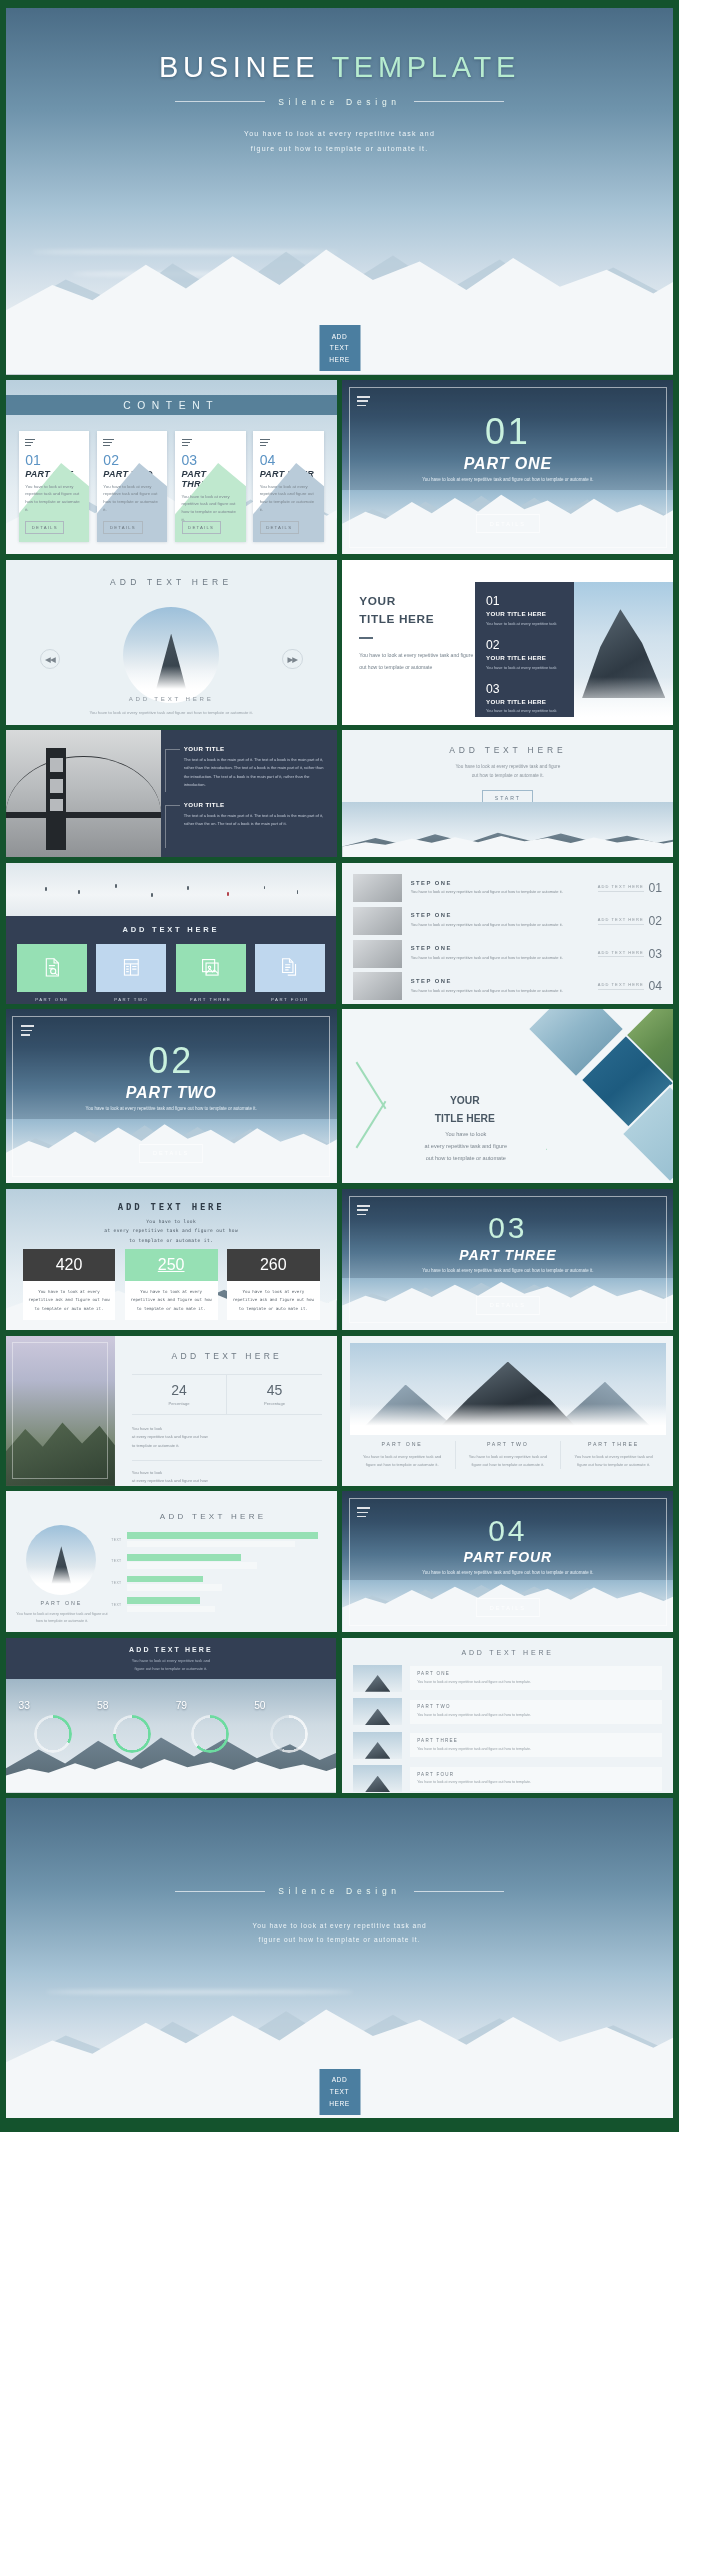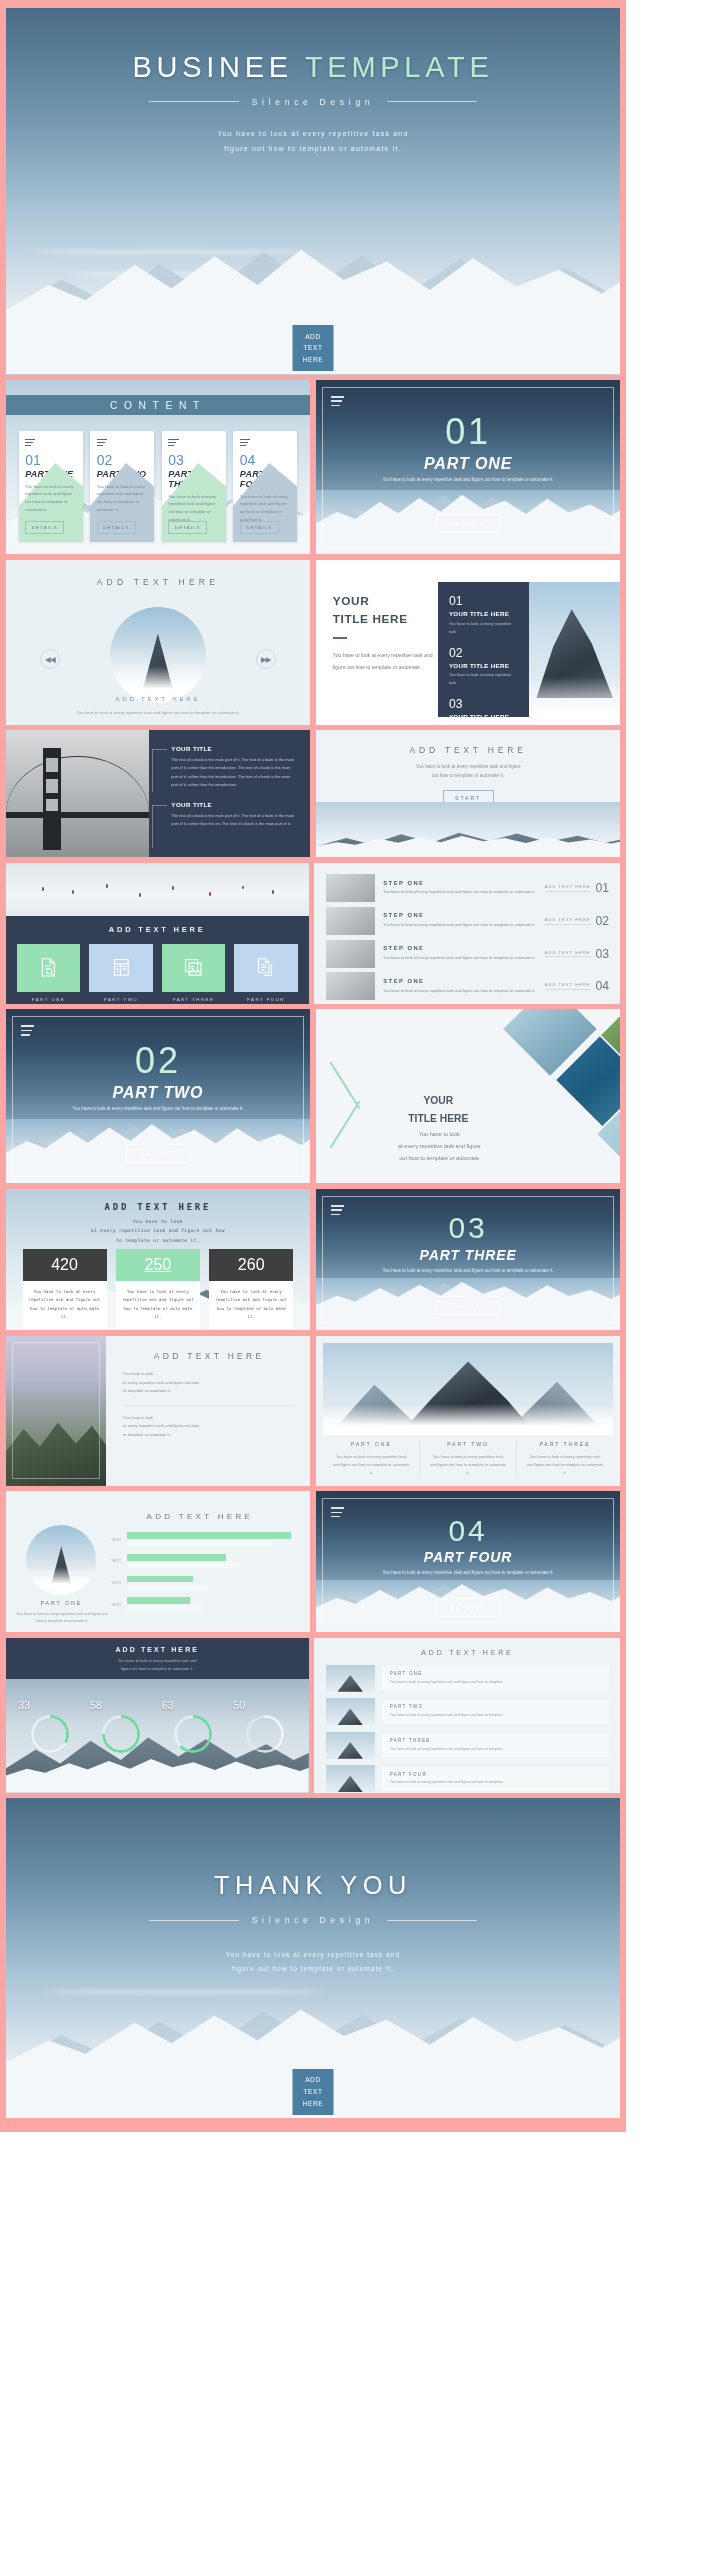--- a/index.html
+++ b/index.html
@@ -2,21 +2,21 @@
 <html style="font-size:15px"><head>
 <meta charset="utf-8">
 <style>
   * { box-sizing: border-box; margin: 0; padding: 0; }
   body {
     width: 705px;
     background: #ffffff;
     font-family: "Liberation Sans", sans-serif;
     -webkit-font-smoothing: antialiased;
   }
-  .page { width: 626px; padding: 7.5px 5.6px; background:#fca5a5; }
+  .page { width: 679px; padding: 7.5px 5.6px; background:#14532d; }
   .row { display: flex; gap: 5.6px; margin-bottom: 5.6px; }
   .slide { position: relative; overflow: hidden; background:#eef3f5; }
   .half { width: 344px; }
   .full { width: 694px; }
 
   
   .sky {
     position:absolute; inset:0;
     background: linear-gradient(180deg,#4a6c86 0%, #6f94ac 28%, #a8c4d6 55%, #cfdde8 72%, #e8eef2 85%, #f2f6f8 100%);
   }
@@ -750,20 +750,30 @@
   </div>
 
   <div class="row">
     <div class="slide half s-pct">
       <div class="pct-photo">
         <div class="ridge2"></div>
         <div class="frame"></div>
       </div>
       <div class="pct-right">
         <div class="hd">ADD TEXT HERE</div>
+        <div class="pct-stats">
+          <div class="pct-stat">
+            <div class="v">24</div>
+            <div class="l">Percentage</div>
+          </div>
+          <div class="pct-stat">
+            <div class="v">45</div>
+            <div class="l">Percentage</div>
+          </div>
+        </div>
         <div class="pct-note">
           <div>You have to look</div>
           <div>at every repetitive task and figure out how</div>
           <div>to template or automate it.</div>
         </div>
         <div class="pct-note" style="border-top:0.9px solid #dde4e9;padding-top:7.5px">
           <div>You have to look</div>
           <div>at every repetitive task and figure out how</div>
           <div>to template or automate it.</div>
         </div>
@@ -871,21 +881,21 @@
           <div class="v">33</div>
           <div class="ring" style="background:conic-gradient(#6ddba0 0% 33%, rgba(255,255,255,.55) 33% 100%);
                -webkit-mask:radial-gradient(circle, transparent 60%, #000 61%); mask:radial-gradient(circle, transparent 60%, #000 61%);"></div>
         </div>
         <div class="gauge">
           <div class="v">58</div>
           <div class="ring" style="background:conic-gradient(#6ddba0 0% 75%, rgba(255,255,255,.55) 75% 100%);
                -webkit-mask:radial-gradient(circle, transparent 60%, #000 61%); mask:radial-gradient(circle, transparent 60%, #000 61%);"></div>
         </div>
         <div class="gauge">
-          <div class="v">63</div>
+          <div class="v">79</div>
           <div class="ring" style="background:conic-gradient(#6ddba0 0% 63%, rgba(255,255,255,.55) 63% 100%);
                -webkit-mask:radial-gradient(circle, transparent 60%, #000 61%); mask:radial-gradient(circle, transparent 60%, #000 61%);"></div>
         </div>
         <div class="gauge">
           <div class="v">50</div>
           <div class="ring" style="background:conic-gradient(rgba(255,255,255,.72) 0% 56%, rgba(255,255,255,.35) 56% 100%);
                -webkit-mask:radial-gradient(circle, transparent 60%, #000 61%); mask:radial-gradient(circle, transparent 60%, #000 61%);"></div>
         </div>
       </div>
     </div>
@@ -932,21 +942,20 @@
   </div>
 
   <div class="row">
     <div class="slide full s-thanks">
       <div class="sky"></div>
       <div class="cloudstreak" style="left:6%;top:60%;"></div>
       <div class="ridge back"></div>
       <div class="ridge dark" style="height:26%"></div>
       <div class="ridge"></div>
       <div class="thanks-block">
-        <div class="thanks-title">THANK YOU</div>
         <div class="sub-line" style="margin-top:15px">
           <span class="ln"></span>
           <span class="txt">Silence Design</span>
           <span class="ln"></span>
         </div>
         <div class="thanks-para">
           <div>You have to look at every repetitive task and</div>
           <div>figure out how to template or automate it.</div>
         </div>
       </div>

